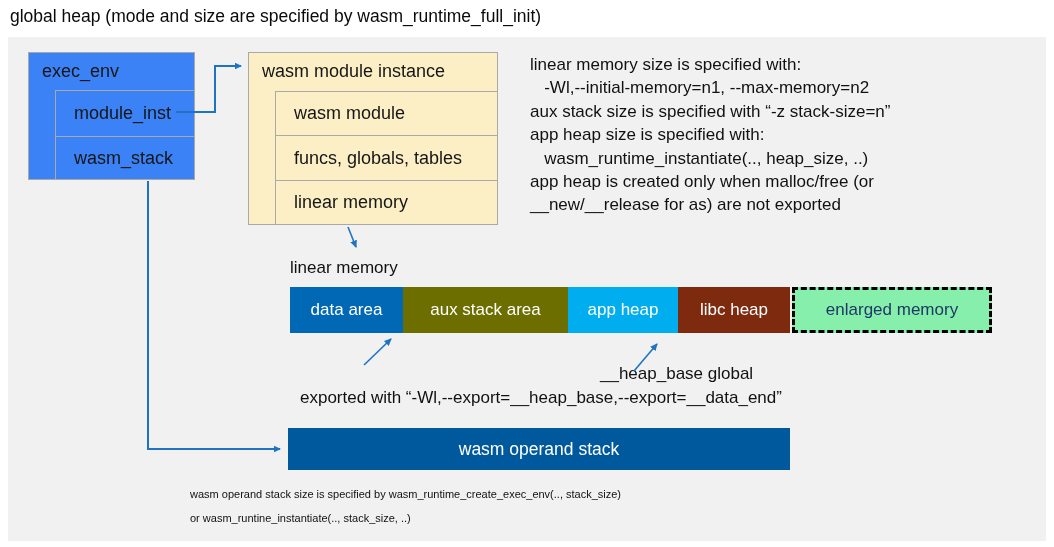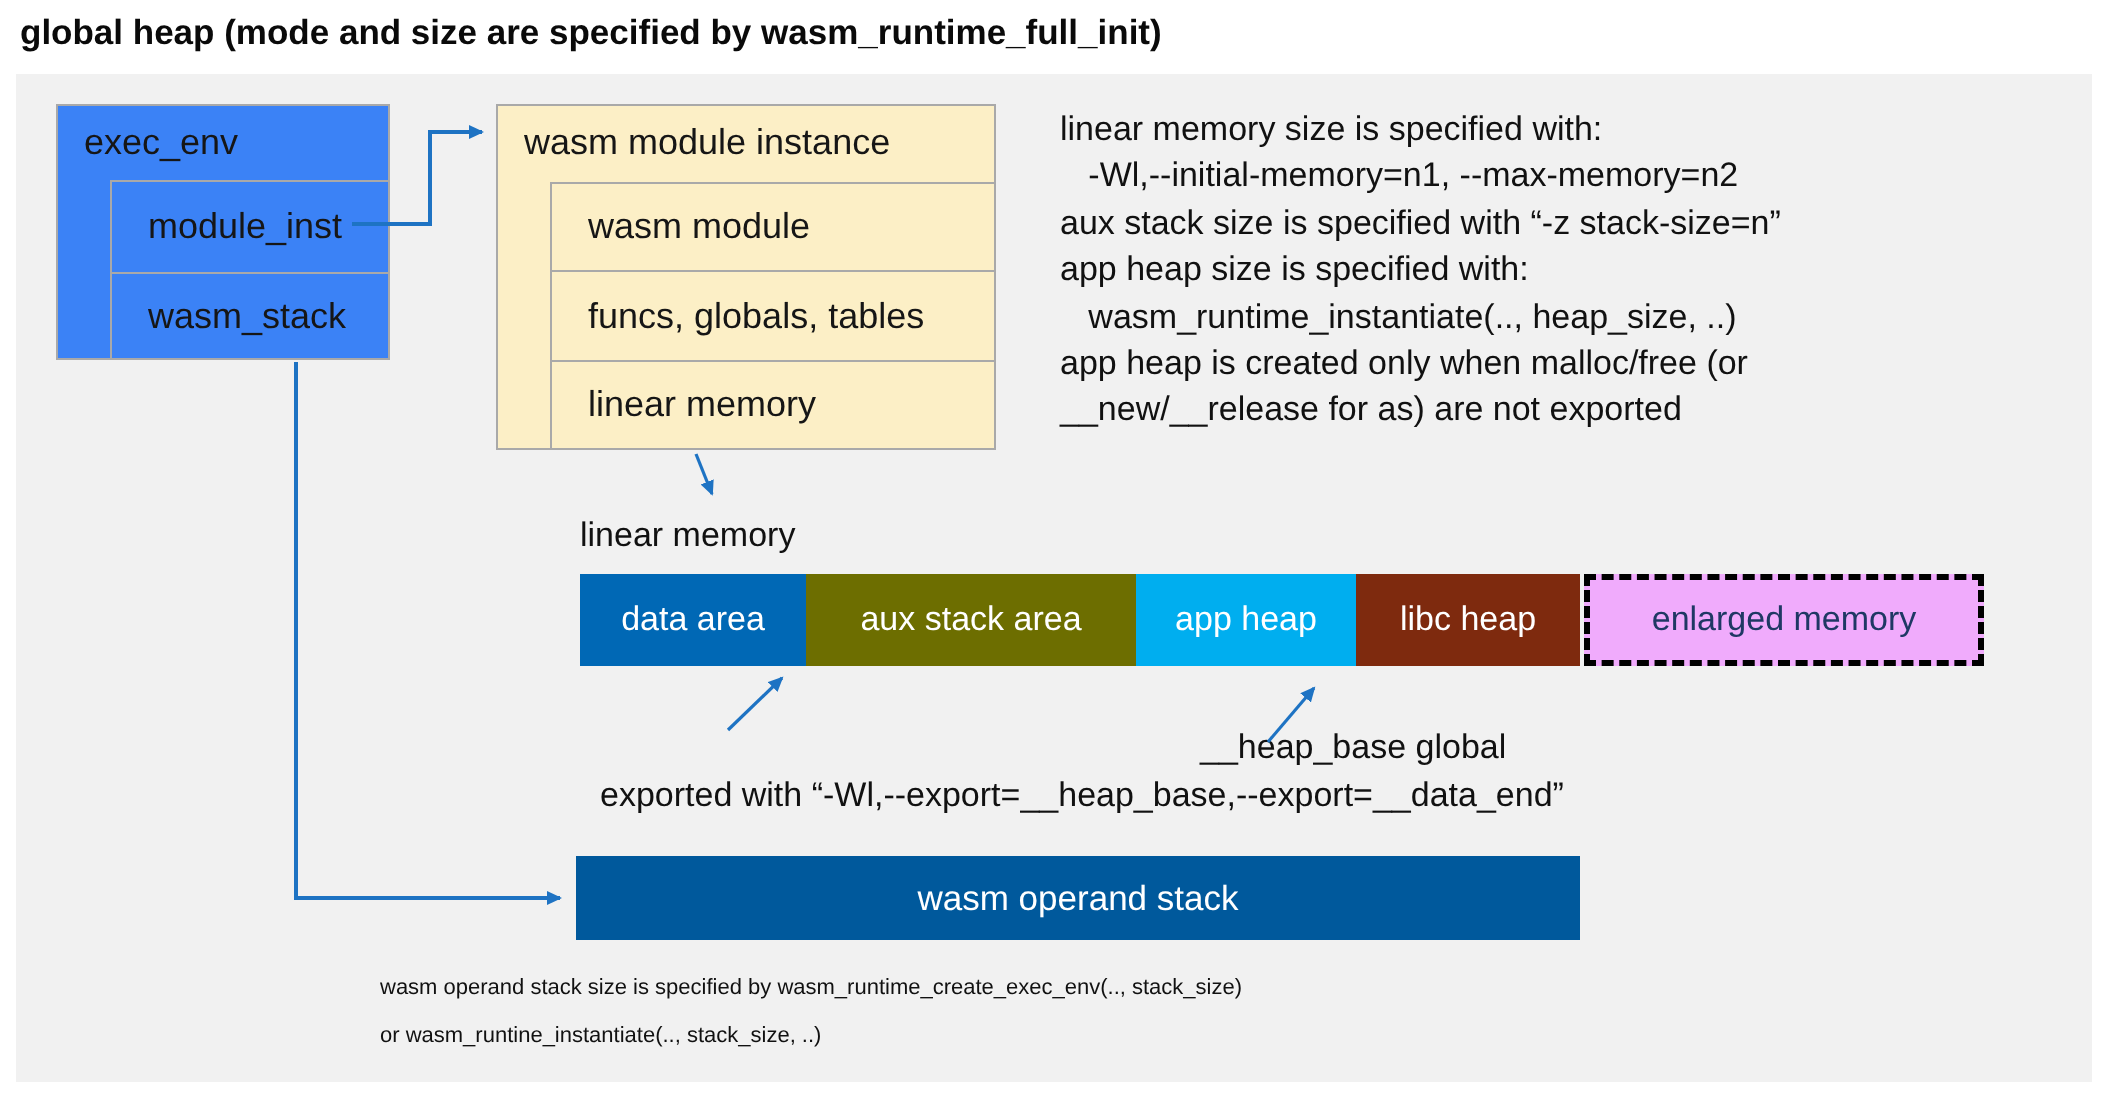--- a/index.html
+++ b/index.html
@@ -1,20 +1,20 @@
 <!DOCTYPE html>
 <html><head>
 <meta charset="utf-8">
 <style>
   * { margin: 0; padding: 0; box-sizing: border-box; }
   html, body { background: #ffffff; }
   body { font-family: "Liberation Sans", sans-serif; color: #111; }
   .canvas { position: relative; width: 1054px; height: 547px; background: #fff; overflow: hidden; }
 
-  .title { position: absolute; left: 10px; top: 6px; font-size: 17.5px; font-weight: 700; color: #0a0a0a; }
+  .title { position: absolute; left: 10px; top: 6px; font-size: 17.5px; font-weight: 400; color: #0a0a0a; }
 
   .panel { position: absolute; left: 8px; top: 37px; width: 1038px; height: 504px; background: #f1f1f1; }
 
   
   .outer-box { position: absolute; border: 1px solid #a9a9a9; }
   .salmon { background: #3b82f6; }
   .cream  { background: #fcefc6; }
   .outer-title { position: absolute; font-size: 18px; color: #161616; }
   .sub-box { position: absolute; border: 1px solid #a9a9a9; font-size: 18px; color: #161616;
              display: flex; align-items: center; padding-left: 18px; }
@@ -35,21 +35,21 @@
   .notes-right div { white-space: pre-wrap; }
 
   
   .lm-label { position: absolute; left: 290px; top: 258px; font-size: 17px; }
   .seg { position: absolute; top: 287px; height: 46px; display: flex; align-items: center; justify-content: center;
          font-size: 17px; color: #fff; }
   .seg-data { left: 290px; width: 113px; background: #0068b5; }
   .seg-aux  { left: 403px; width: 165px; background: #6d6e00; }
   .seg-app  { left: 568px; width: 110px; background: #00aeef; }
   .seg-libc { left: 678px; width: 112px; background: #7e2a0e; }
-  .seg-enlarged { left: 792px; width: 200px; background: #f0abfc; border: 3px dashed #000; color: #1f3864; }
+  .seg-enlarged { left: 792px; width: 200px; background: #86efac; border: 3px dashed #000; color: #1f3864; }
 
   
   .lbl-data-end  { position: absolute; left: 325px; top: 364px; font-size: 17px; }
   .lbl-heap-base { position: absolute; left: 600px; top: 364px; font-size: 17px; }
   .lbl-exported  { position: absolute; left: 300px; top: 388px; font-size: 17px; }
 
   
   .operand-bar { position: absolute; left: 288px; top: 428px; width: 502px; height: 42px; background: #00599c;
                  color: #fff; font-size: 17.5px; display: flex; align-items: center; justify-content: center; }
 

